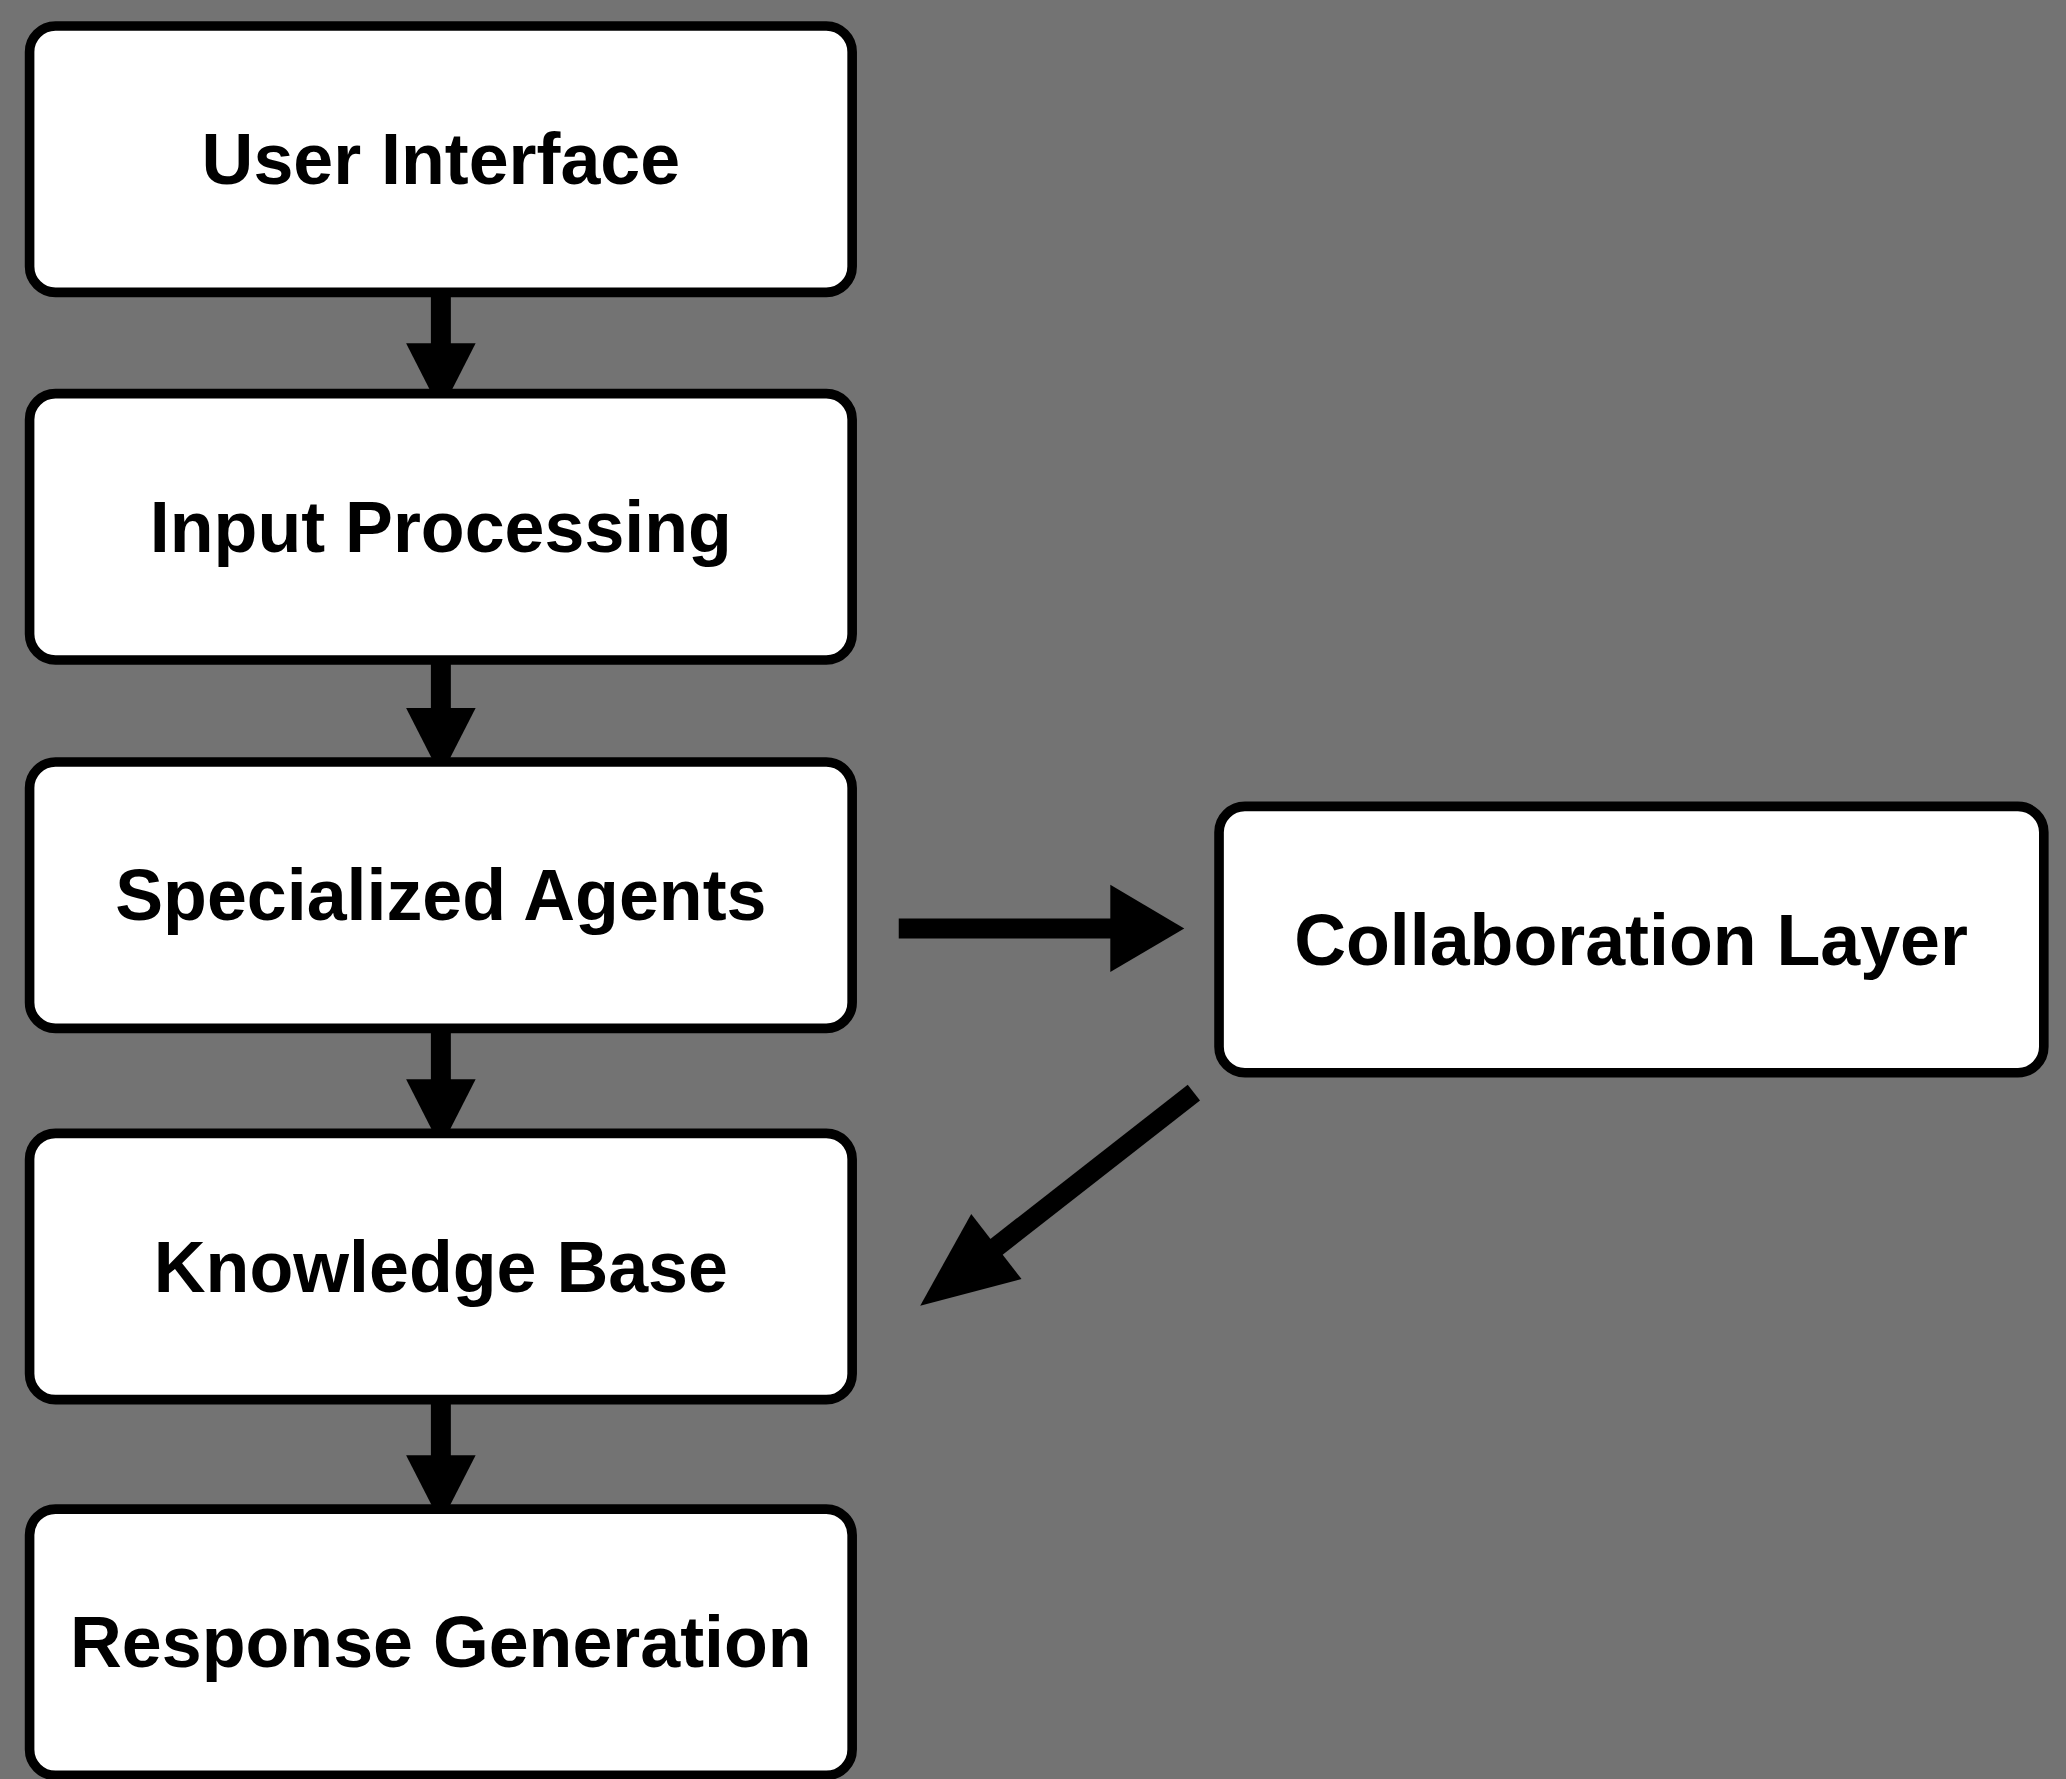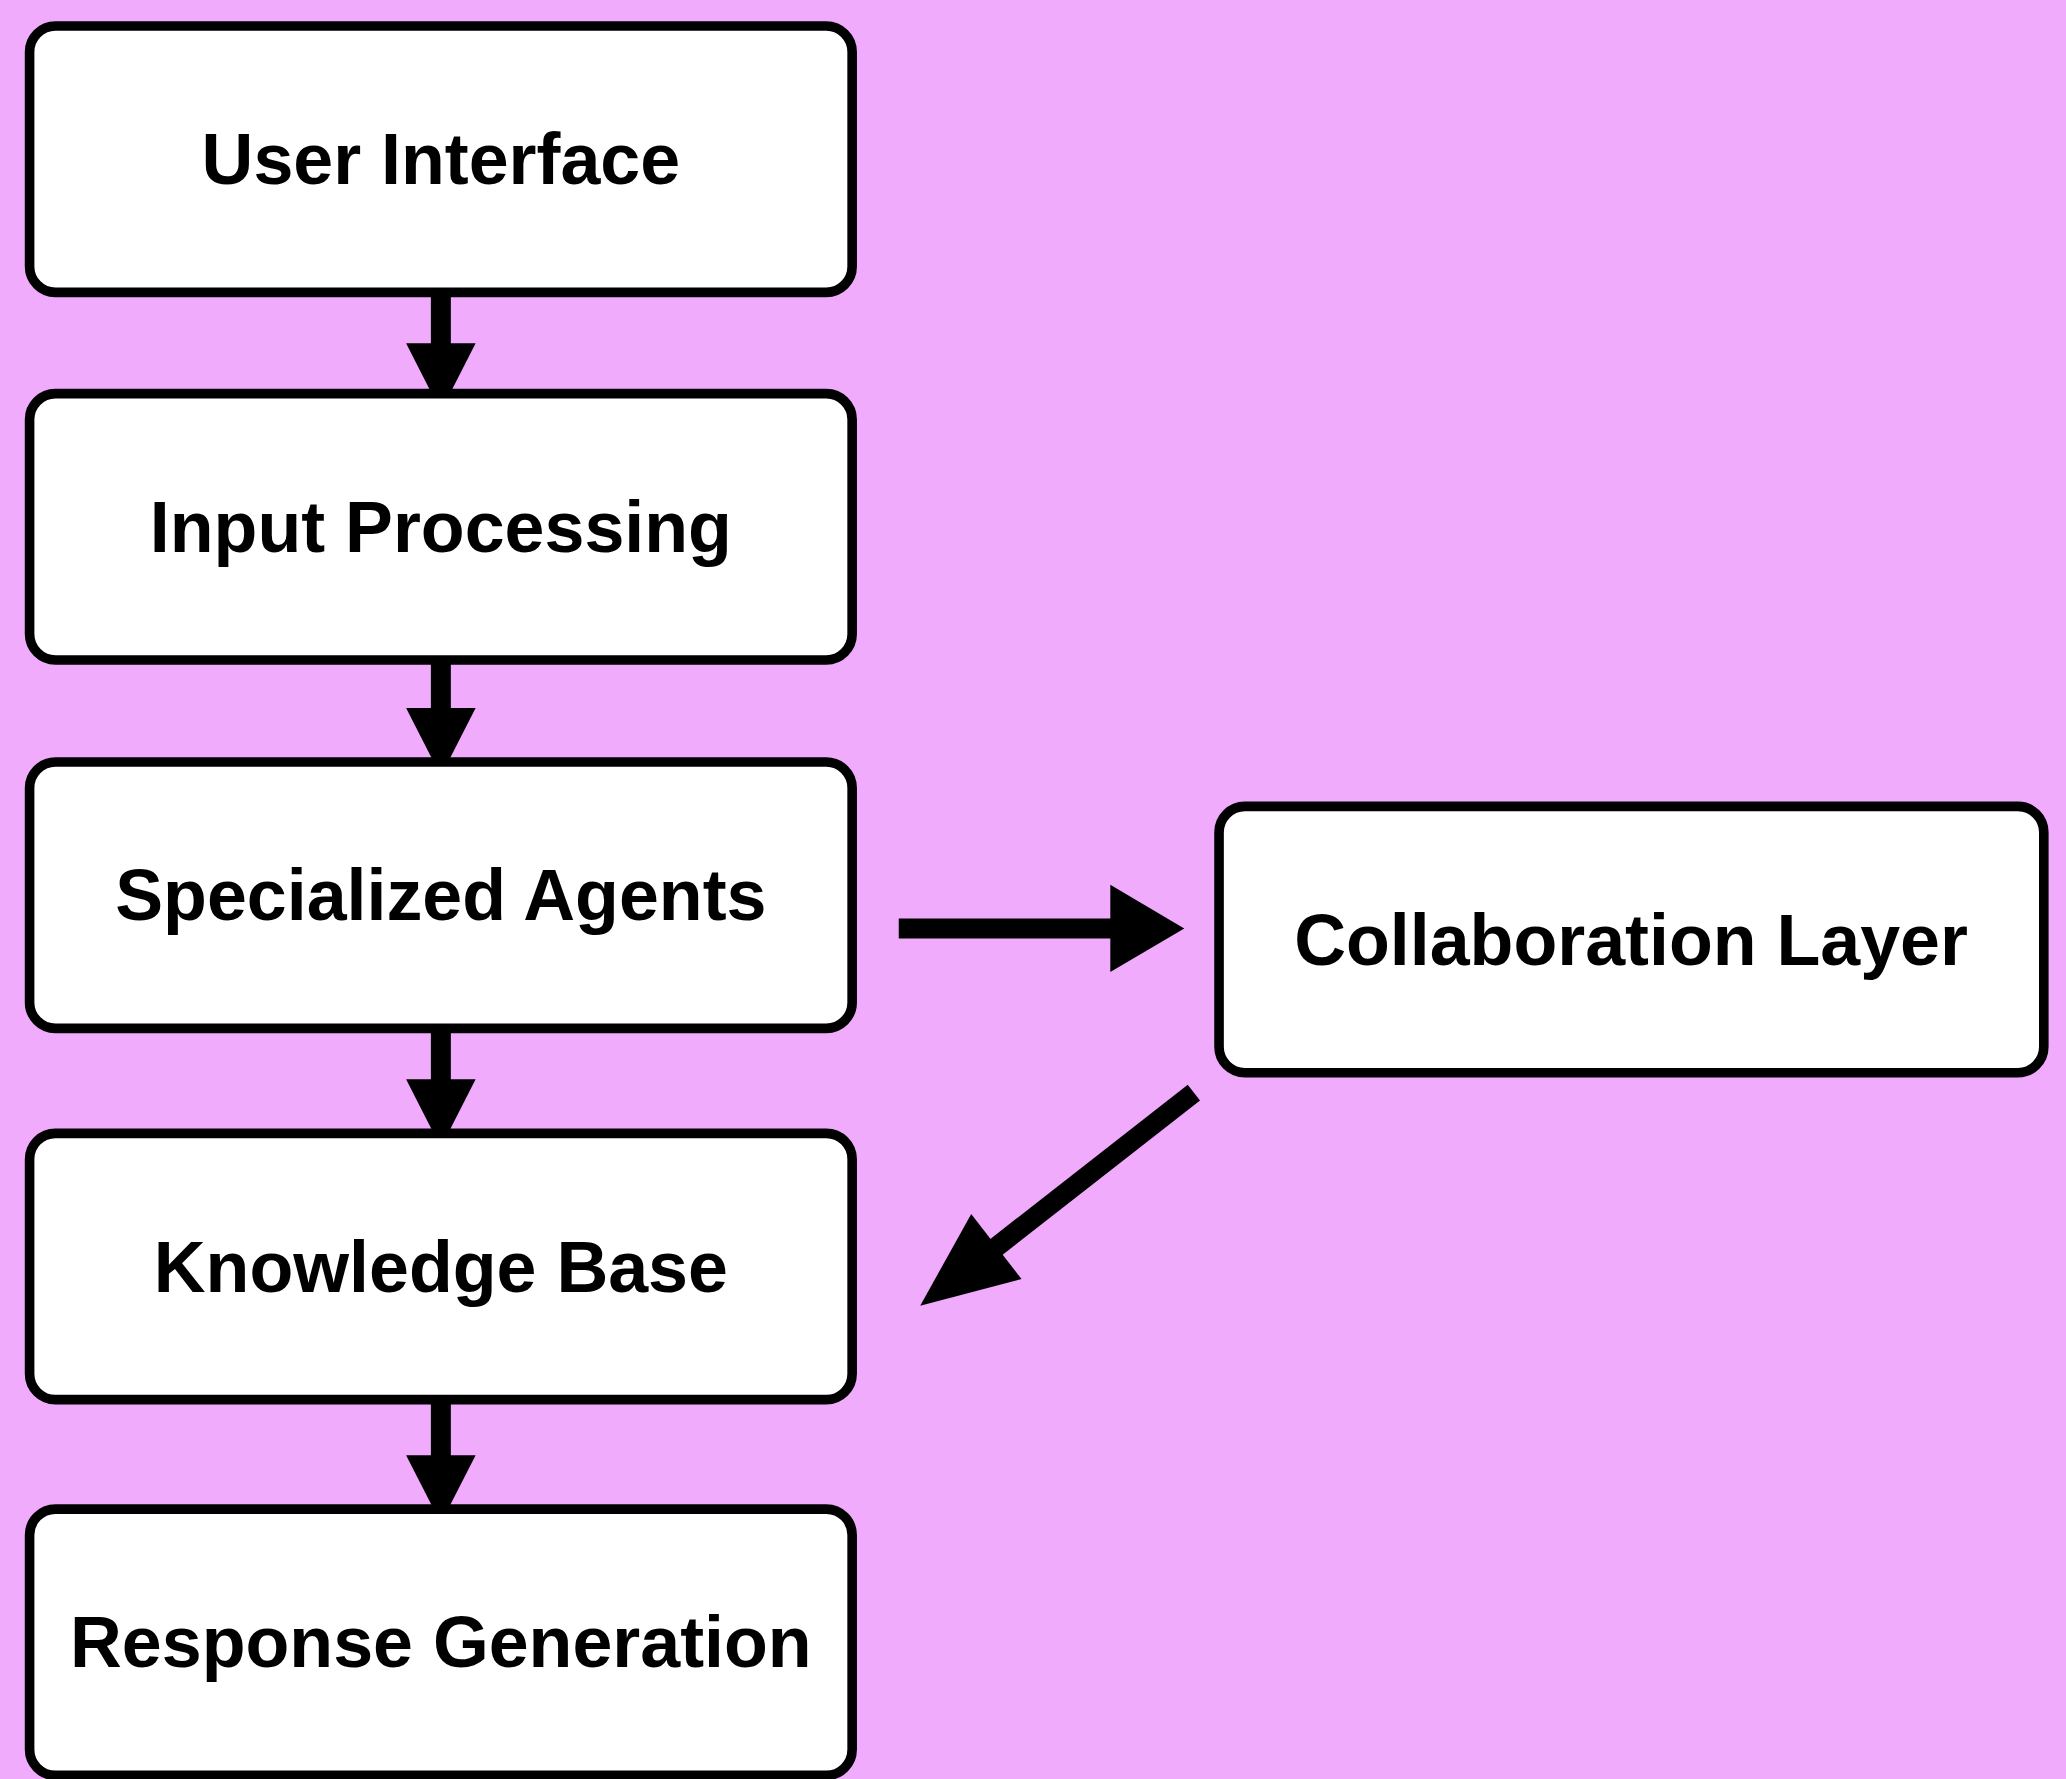--- a/index.html
+++ b/index.html
@@ -3,21 +3,21 @@
 <meta charset="utf-8">
 <style>
   html, body {
     margin: 0;
     padding: 0;
     background: #ffffff;
   }
   .diagram-wrap {
     width: 2066px;
     height: 1780px;
-    background: #f0abfc;
+    background: #737373;
   }
   svg { display: block; }
   .node-rect {
     fill: #ffffff;
     stroke: #000000;
     stroke-width: 13;
   }
   .node-label {
     font-family: "Liberation Sans", "DejaVu Sans", sans-serif;
     font-weight: 700;

